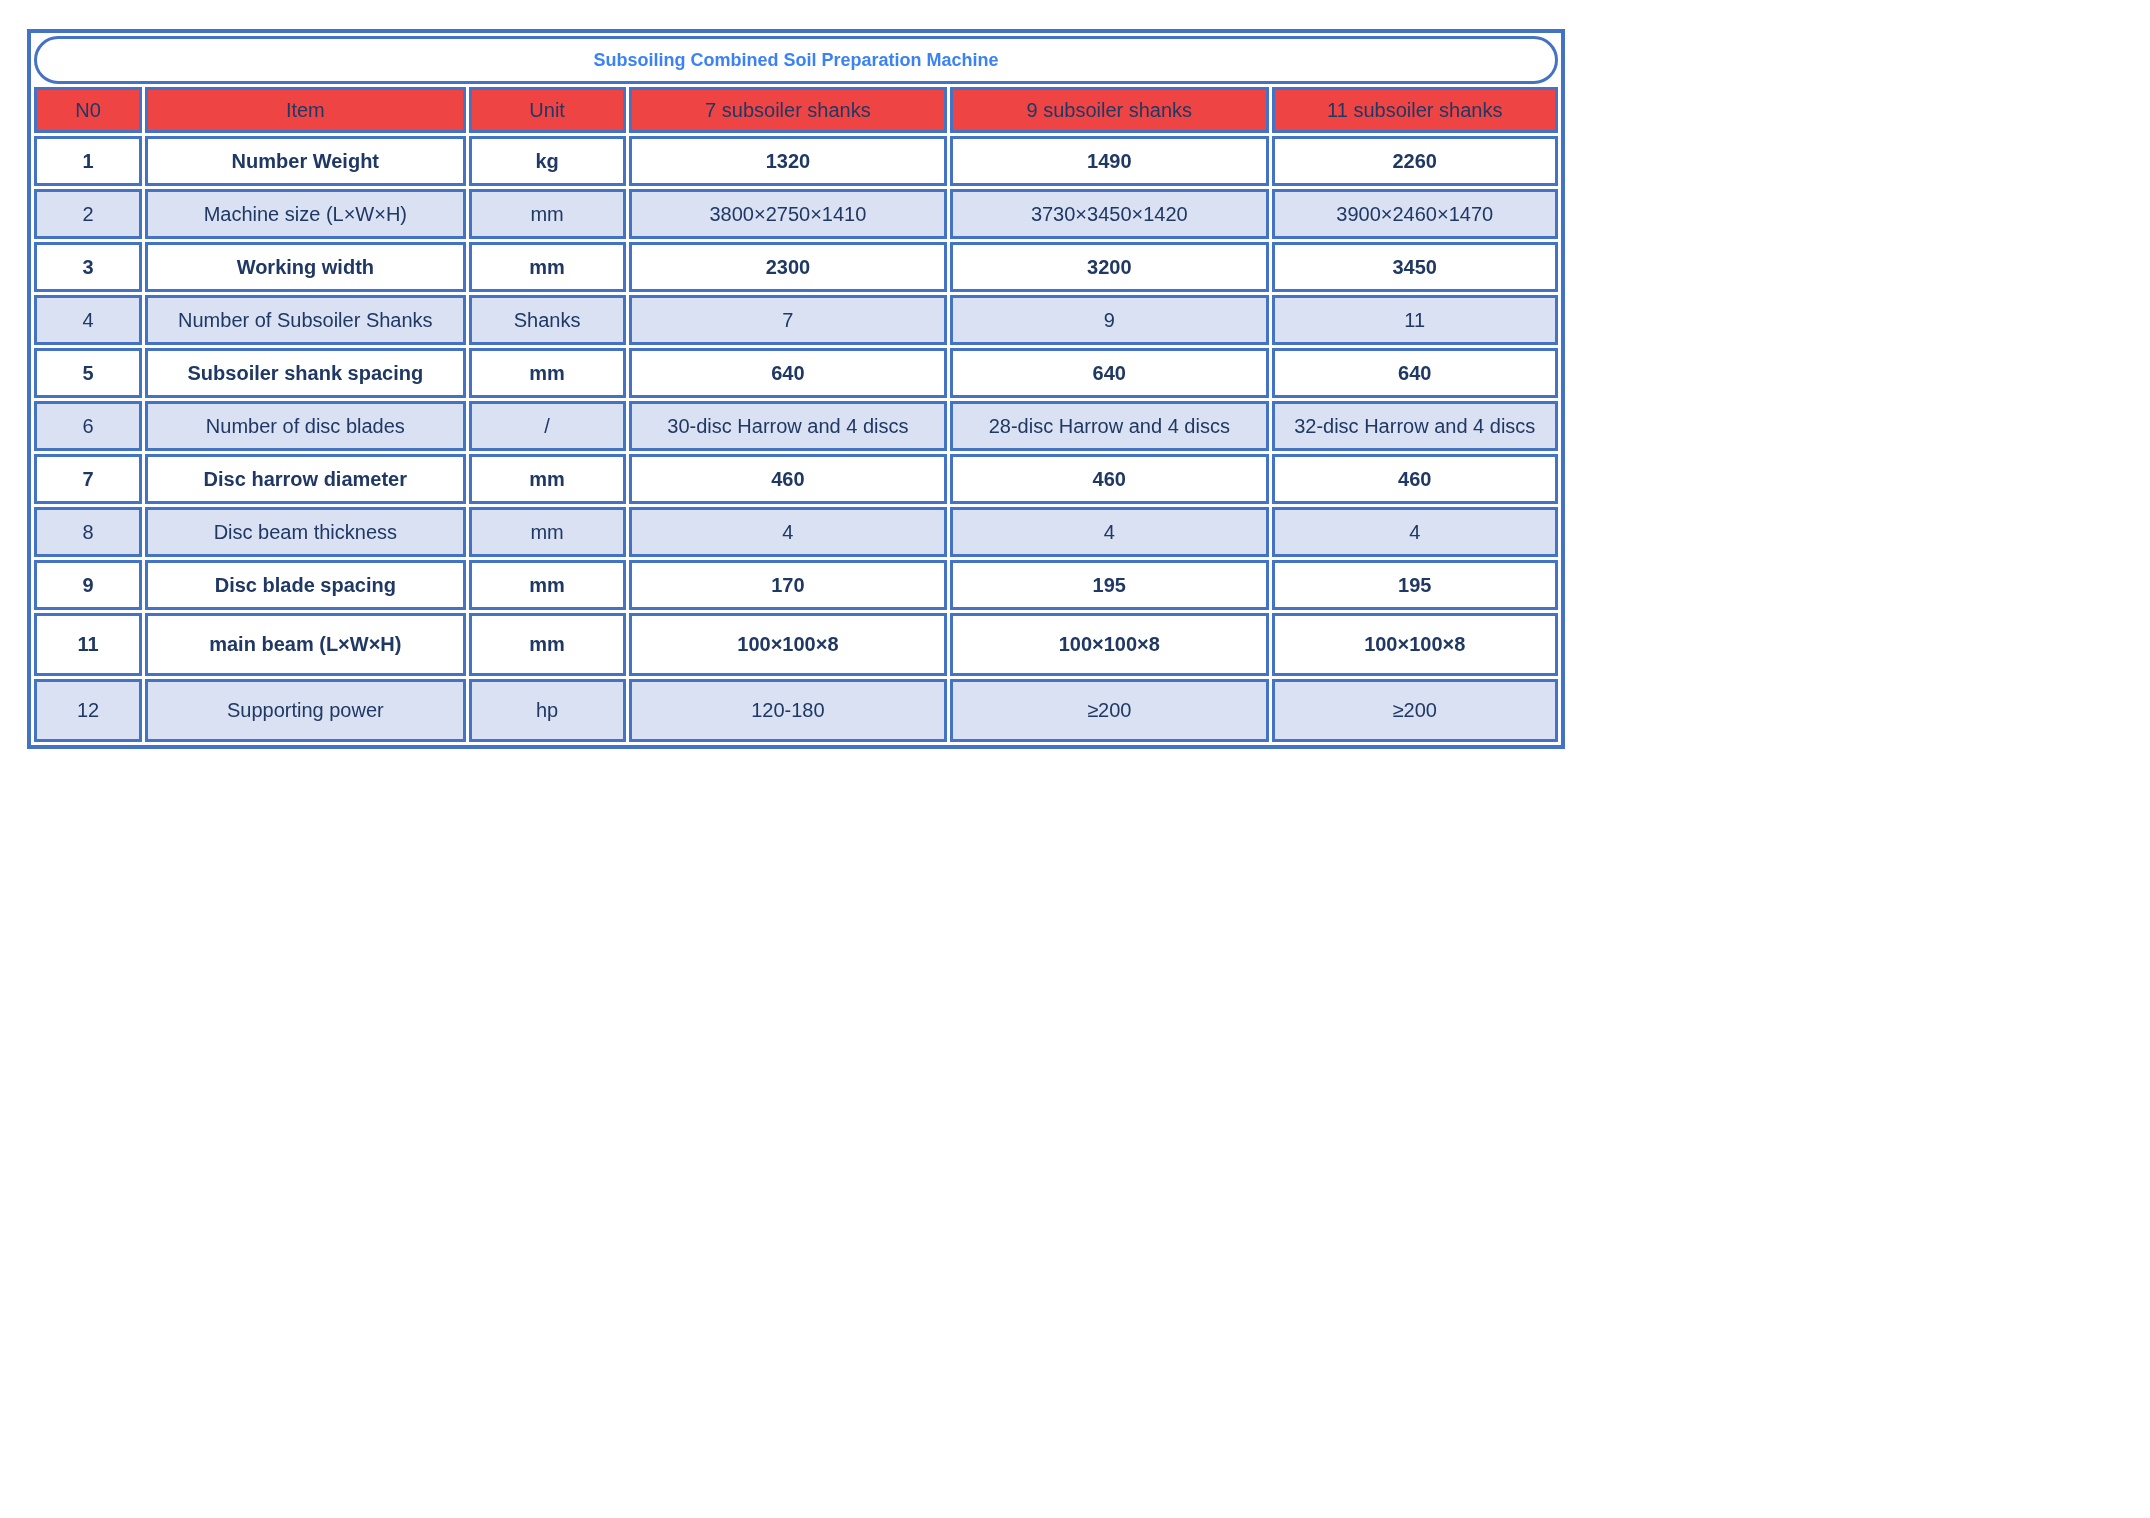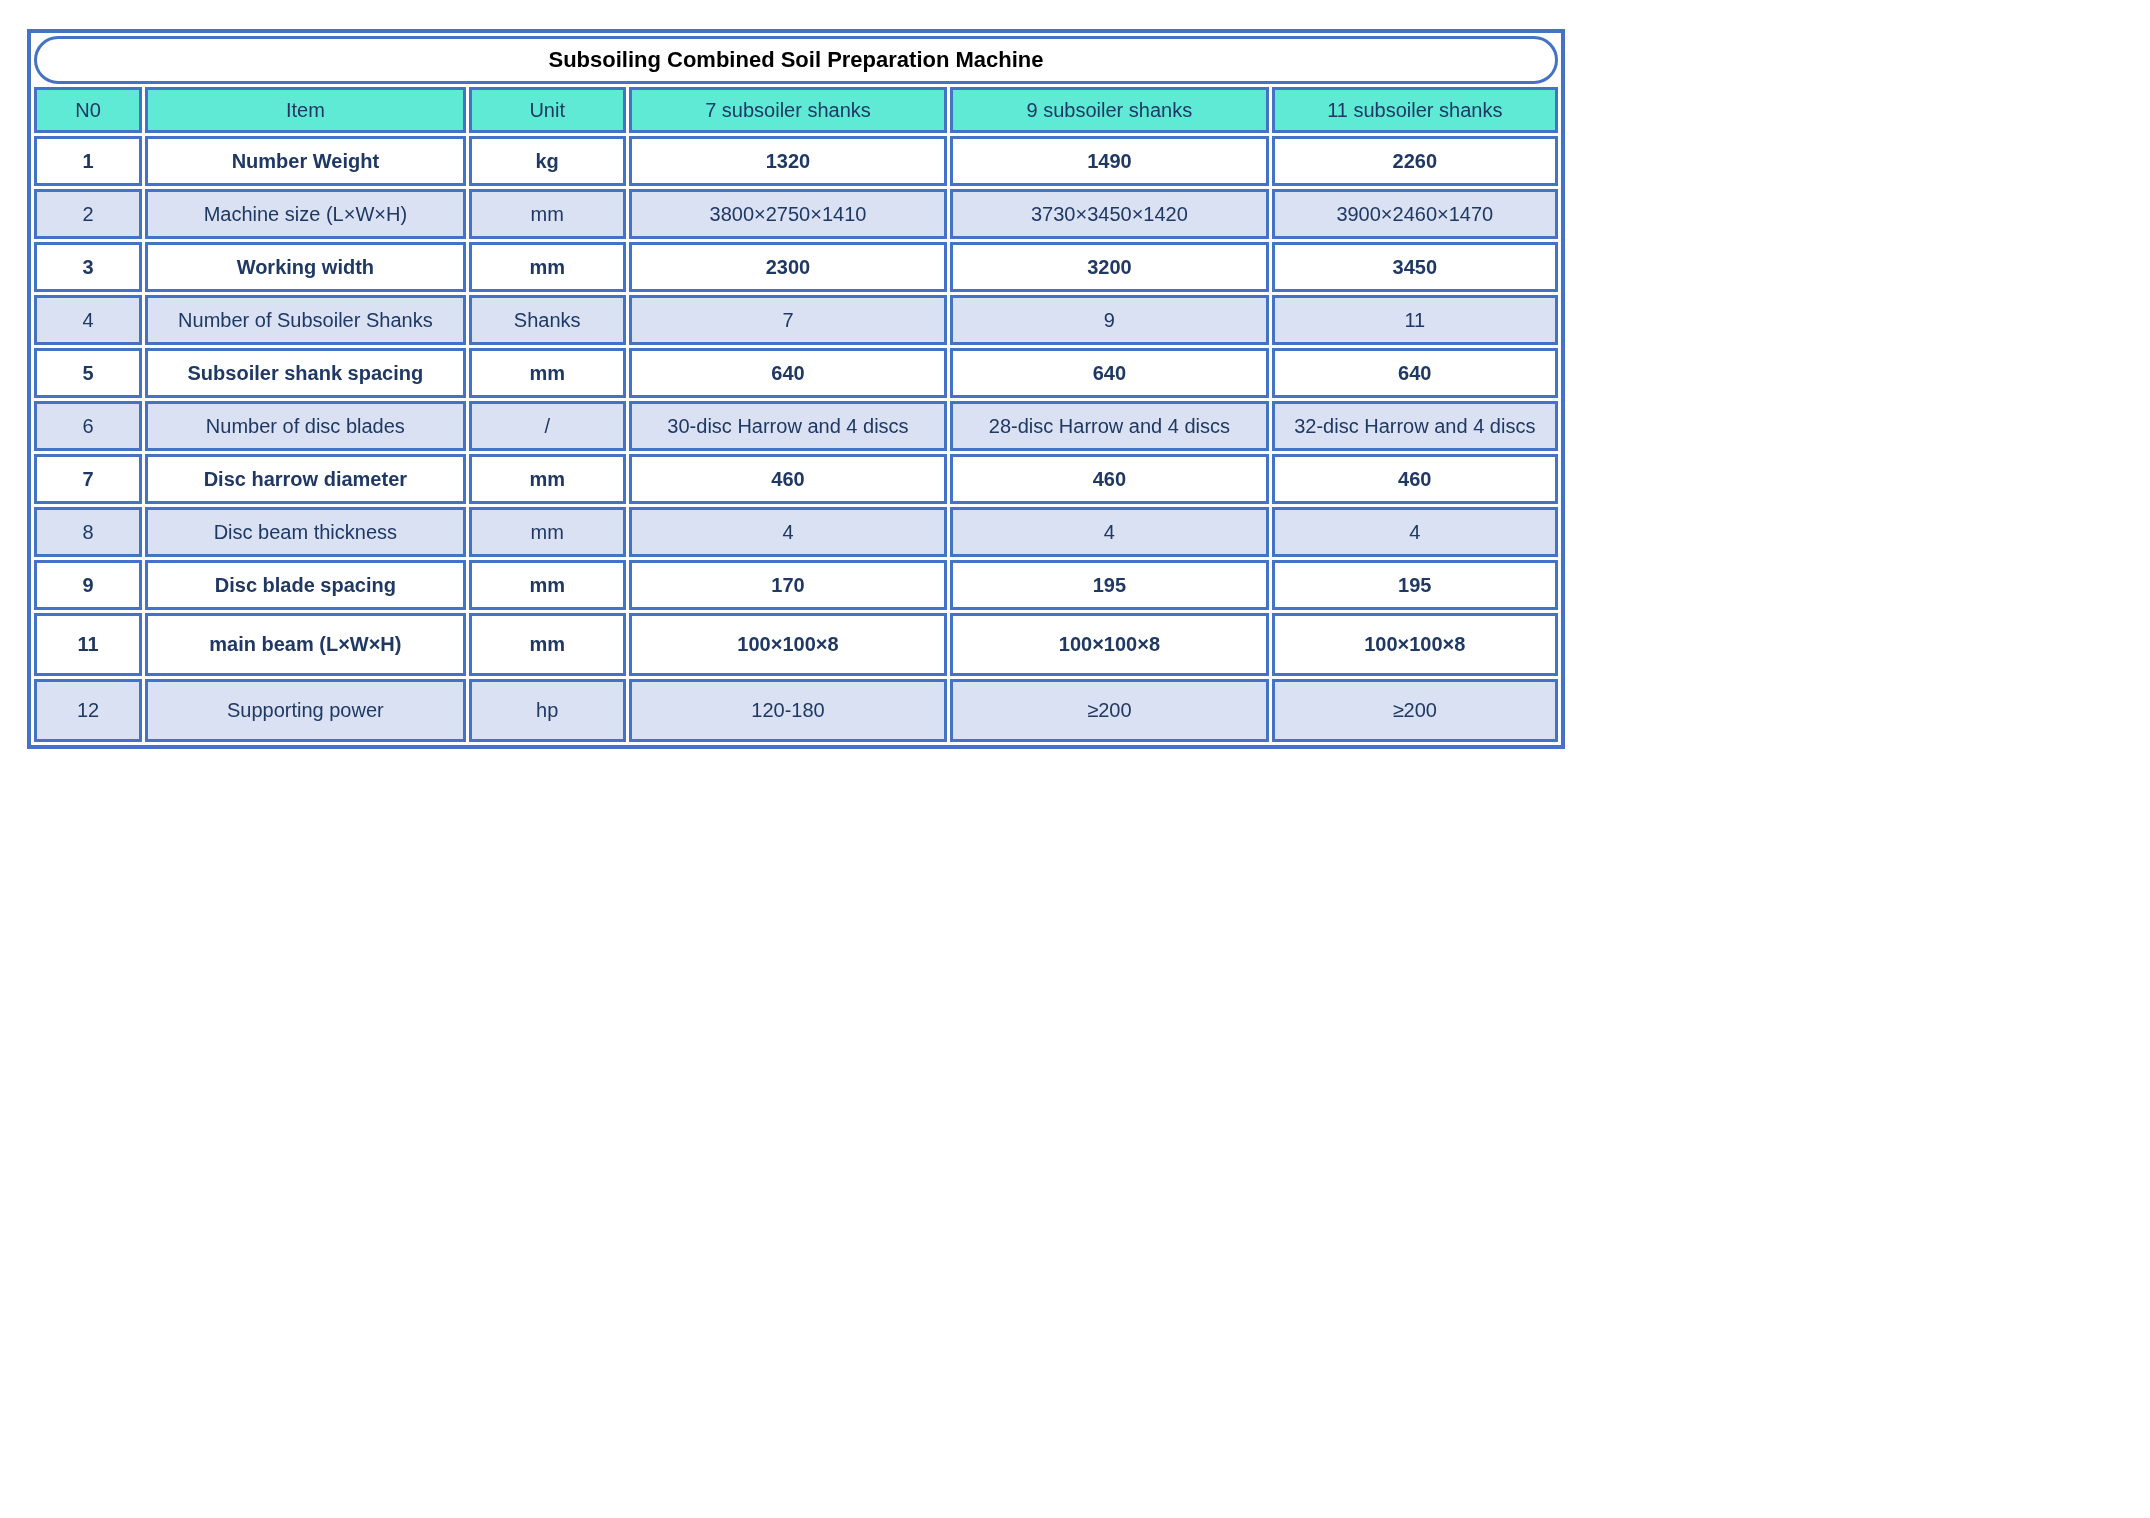--- a/index.html
+++ b/index.html
@@ -32,27 +32,27 @@
     vertical-align: middle;
     color: #1F3864;
     font-size: 20px;
     padding: 2px 4px;
     overflow: hidden;
     white-space: nowrap;
   }
   tr.title-row td {
     background: #ffffff;
     font-weight: bold;
-    font-size: 22px;
-    color: #000000;
+    font-size: 18px;
+    color: #3b82f6;
     height: 38px;
     border-radius: 24px;
   }
   tr.header-row td {
-    background: #5eead4;
+    background: #ef4444;
     height: 36px;
   }
   tr.data-row td { height: 40px; }
   tr.tall td { height: 53px; }
   tr.shade td { background: #D9E1F2; }
   tr.plain td { background: #ffffff; font-weight: bold; }
 </style>
 </head>
 <body>
 

